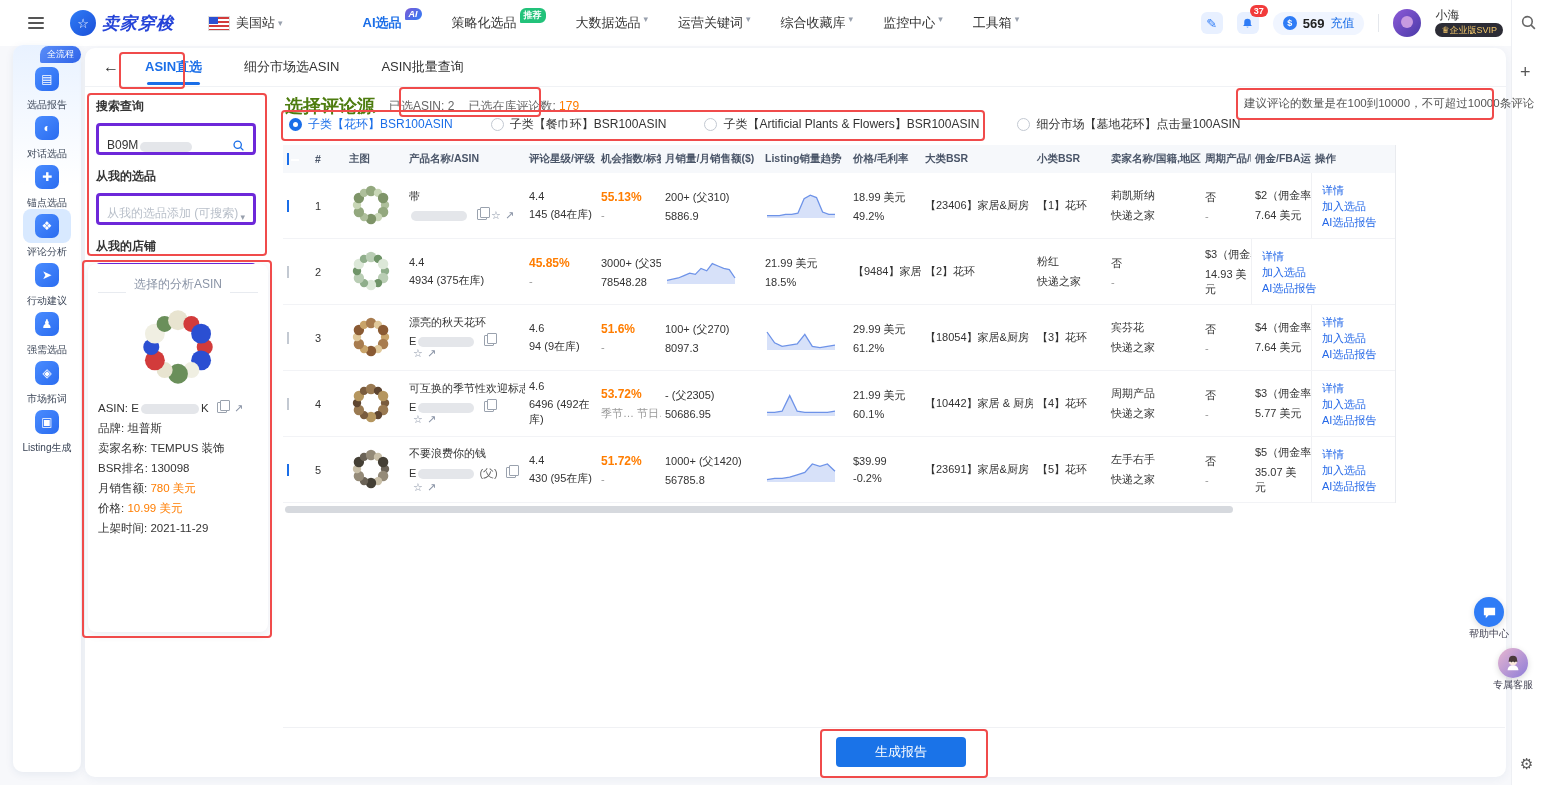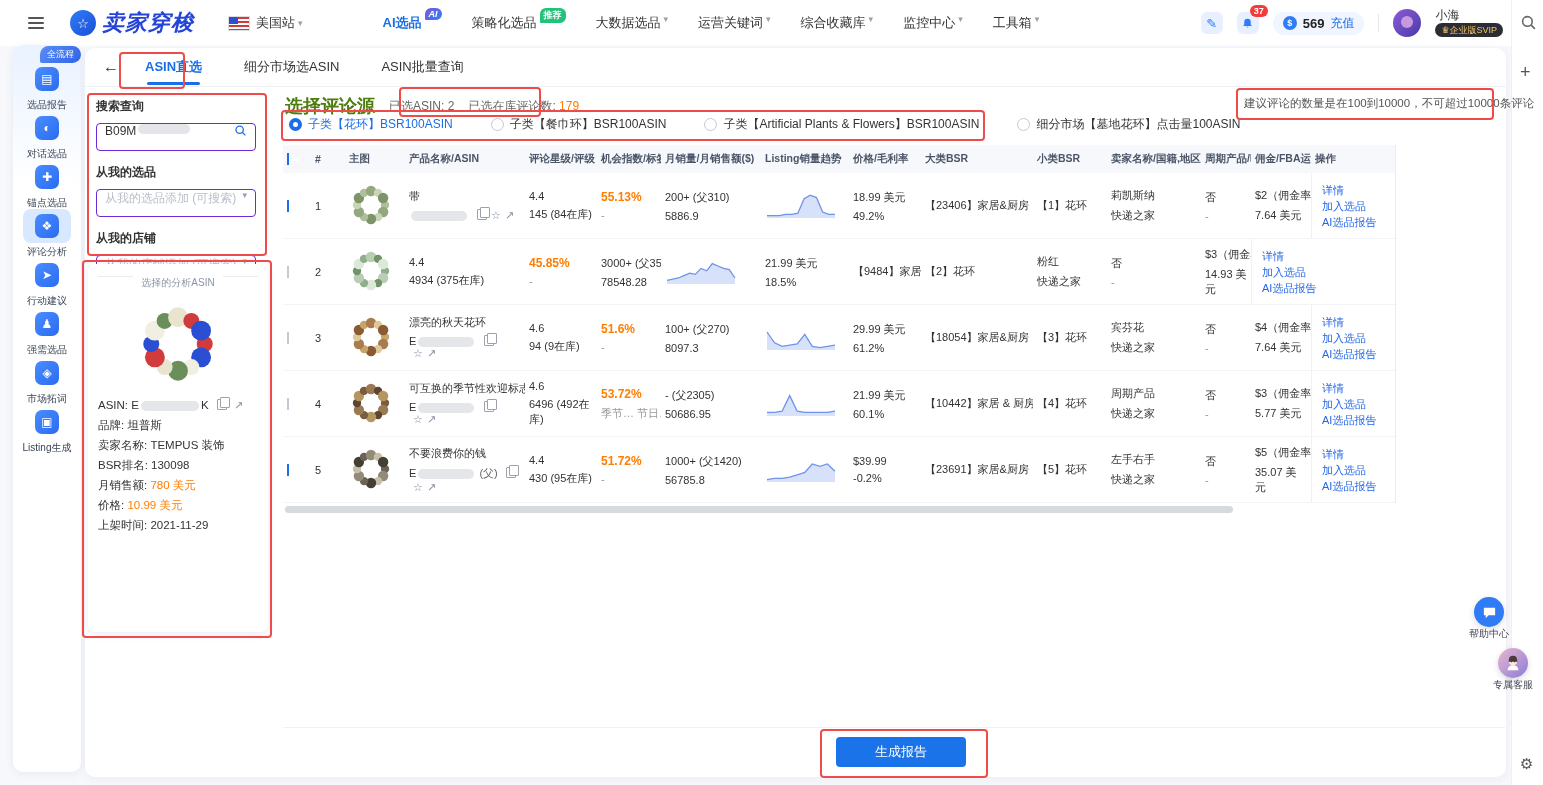--- a/index.html
+++ b/index.html
@@ -5,21 +5,21 @@
   html,body{margin:0;padding:0;background:#eef0f4;}
   .page{position:relative;width:1543px;height:785px;background:#f7f8fb;overflow:hidden;
         font-family:"Liberation Sans","DejaVu Sans",sans-serif;color:#333;font-size:12px;}
   .abs{position:absolute;}
   
   .navbar{left:0;top:0;width:1543px;height:46px;background:#fff;display:flex;align-items:center;}
   .hamburger{width:16px;height:12px;margin-left:28px;display:flex;flex-direction:column;justify-content:space-between;cursor:pointer;}
   .hamburger i{height:2px;background:#555;border-radius:1px;}
   .logo-circle{width:26px;height:26px;border-radius:50%;background:linear-gradient(135deg,#2f7cf6,#1b4fd8);margin-left:26px;
                display:flex;align-items:center;justify-content:center;color:#fff;font-size:13px;}
-  .brand{font-size:22px;font-weight:800;color:#2544d8;font-style:italic;margin-left:6px;letter-spacing:1px;}
+  .brand{font-size:17px;font-weight:800;color:#2544d8;font-style:italic;margin-left:6px;letter-spacing:1px;}
   .flag{width:20px;height:13px;margin-left:34px;position:relative;background:repeating-linear-gradient(#d23b3b 0 2px,#fff 2px 4px);border:1px solid #ddd;}
   .flag::after{content:"";position:absolute;left:0;top:0;width:9px;height:7px;background:#2b4fd2;}
   .site{margin-left:6px;color:#333;font-size:13px;}
   .chev{color:#98a0ad;font-size:9px;margin-left:3px;}
   .nav-items{display:flex;align-items:center;margin-left:80px;gap:30px;}
   .nav-item{font-size:13px;color:#333;cursor:pointer;display:flex;align-items:flex-start;white-space:nowrap;}
   .nav-item.active{color:#1a6ee8;font-weight:bold;}
   .badge-ai{font-size:9px;color:#fff;background:linear-gradient(135deg,#7b5bd6,#2f7cf6);border-radius:6px 6px 6px 1px;padding:1px 4px;margin-left:3px;margin-top:-6px;font-style:italic;font-weight:bold;}
   .badge-hot{font-size:9px;color:#fff;background:#22c27a;border-radius:6px 6px 6px 1px;padding:1px 4px;margin-left:3px;margin-top:-6px;font-weight:bold;}
   .nav-right{margin-left:auto;display:flex;align-items:center;margin-right:40px;gap:14px;}
@@ -52,25 +52,25 @@
   
   .main-card{left:85px;top:48px;width:1421px;height:729px;background:#fff;border-radius:10px;box-shadow:0 2px 8px rgba(30,60,120,.06);}
   .tabbar{left:85px;top:48px;width:1421px;height:38px;border-bottom:1px solid #f0f2f5;display:flex;align-items:center;}
   .back-arrow{margin-left:18px;font-size:16px;color:#333;cursor:pointer;}
   .tabs{display:flex;margin-left:26px;gap:42px;}
   .tab{font-size:13px;color:#333;cursor:pointer;position:relative;padding-bottom:9px;top:4px;}
   .tab.active{color:#1a6ee8;font-weight:bold;}
   .tab.active::after{content:"";position:absolute;left:2px;right:2px;bottom:0;height:3px;background:#1a6ee8;border-radius:2px;}
   
   .lbl{font-size:12px;color:#333;font-weight:bold;}
-  .inputbox{height:26px;border:1px solid #6d28d9;border-radius:4px;display:flex;align-items:flex-start;padding:0 8px;background:#fff;color:#333;}
+  .inputbox{height:26px;border:3px solid #6d28d9;border-radius:4px;display:flex;align-items:flex-end;padding:0 8px;background:#fff;color:#333;}
   .blur{display:inline-block;background:#e4e6ea;border-radius:6px;height:10px;vertical-align:middle;}
   .placeholder{color:#b8bfc9;}
   .card2{left:88px;top:264px;width:180px;height:368px;background:#fff;border-radius:8px;box-shadow:0 2px 10px rgba(30,60,120,.10);}
-  .div-title{display:flex;align-items:flex-start;gap:8px;color:#8a94a6;font-size:10px;}
+  .div-title{display:flex;align-items:flex-end;gap:8px;color:#8a94a6;font-size:12px;}
   .div-title::before,.div-title::after{content:"";flex:1;height:1px;background:#e8ebf0;}
   .kv{font-size:11.5px;color:#333;line-height:20px;white-space:nowrap;}
   .orange{color:#ff7d00;}
   
   .sec-title{font-size:18px;font-weight:bold;color:#4d7c0f;}
   .radio-row{display:flex;align-items:center;gap:38px;}
   .radio{display:flex;align-items:center;gap:6px;cursor:pointer;font-size:12px;color:#333;white-space:nowrap;}
   .rad{width:13px;height:13px;border:1px solid #c3c9d2;border-radius:50%;background:#fff;box-sizing:border-box;flex:none;}
   .radio.on .rad{border:4px solid #1a6ee8;}
   .radio.on{color:#1a6ee8;}

